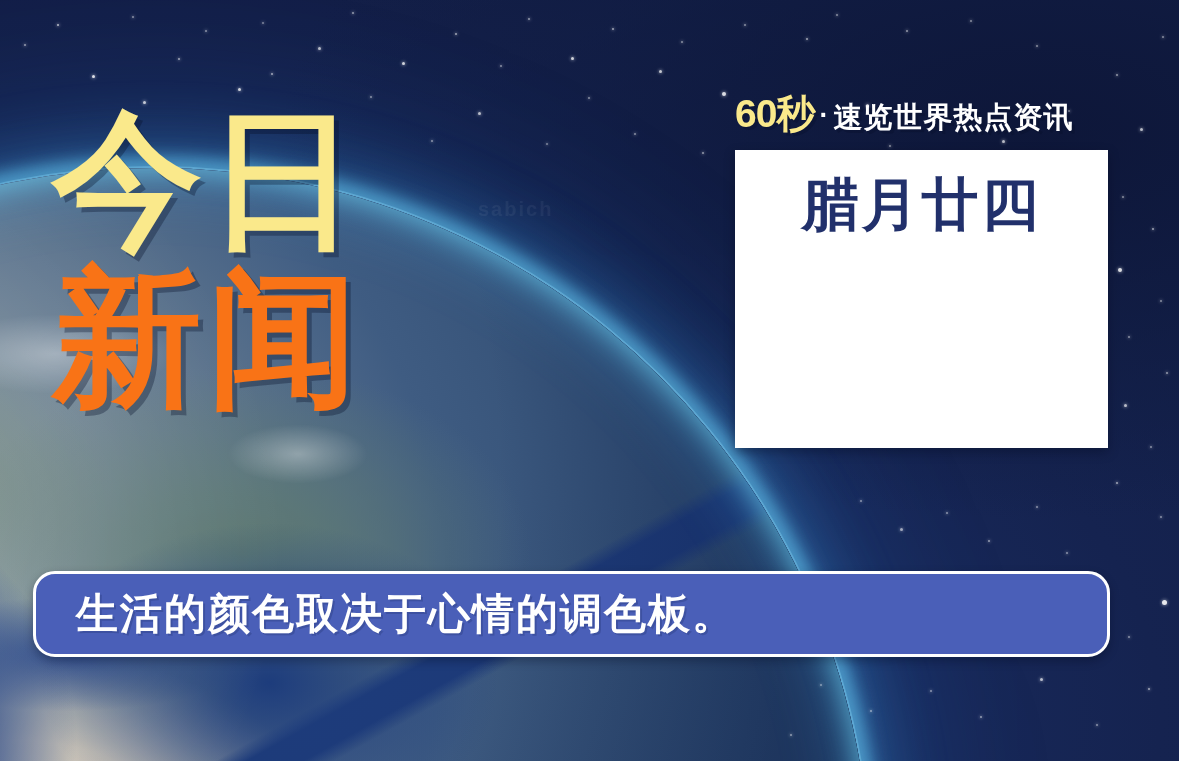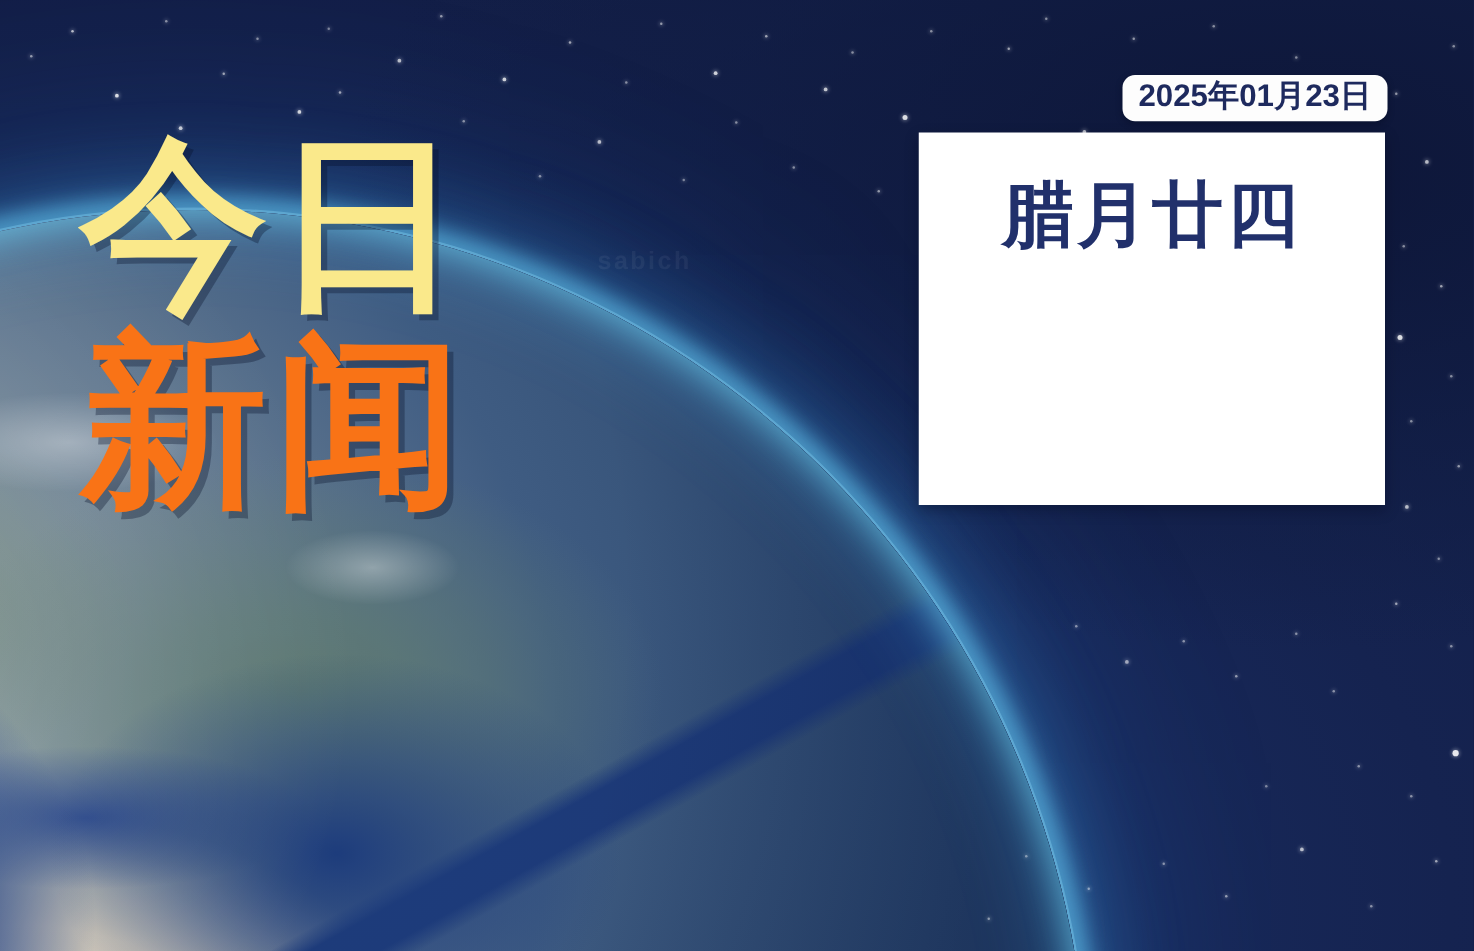--- a/index.html
+++ b/index.html
@@ -136,21 +136,21 @@
     color: rgba(255,255,255,.055);
     font-size: 20px;
     letter-spacing: 2px;
     font-weight: 700;
     user-select: none;
   }
 
   
   .title-block {
     position: absolute;
-    left: 64px;
+    left: 52px;
     top: 96px;
     z-index: 6;
   }
   .title-line {
     font-family: "DejaVu Sans", "Liberation Sans", sans-serif;
     font-weight: 700;
     font-size: 150px;
     line-height: 1.12;
     letter-spacing: 6px;
     white-space: nowrap;
@@ -244,21 +244,21 @@
   .weekday {
     margin-top: 20px;
     color: #21306b;
     font-size: 56px;
     font-weight: 700;
     letter-spacing: 4px;
     line-height: 1;
     white-space: nowrap;
   }
   .lunar {
-    margin-top: 24px;
+    margin-top: 12px;
     color: #21306b;
     font-size: 57px;
     font-weight: 700;
     letter-spacing: 3px;
     line-height: 1;
     white-space: nowrap;
   }
 
   
   .quote-bar {
@@ -380,25 +380,30 @@
 
   <div class="watermark">sabich</div>
 
   <div class="title-block">
     <div class="title-line title-top">今日</div>
     <div class="title-line title-bottom">新闻</div>
   </div>
 
   <div class="right-panel">
 
-    <div class="date-badge-row">
-      <div class="date-badge">2025年01月23日</div>
+
+    <div class="tagline">
+      <span class="secs">60秒</span>
+      <span class="dot">·</span>
+      <span class="sub">速览世界热点资讯</span>
     </div>
-
 
     <div class="info-card">
       <div class="lunar">腊月廿四</div>
     </div>
 
   </div>
 
+  <div class="quote-bar">
+    <div class="quote-text">生活的颜色取决于心情的调色板。</div>
+  </div>
 
 </div>
 
 </body></html>

